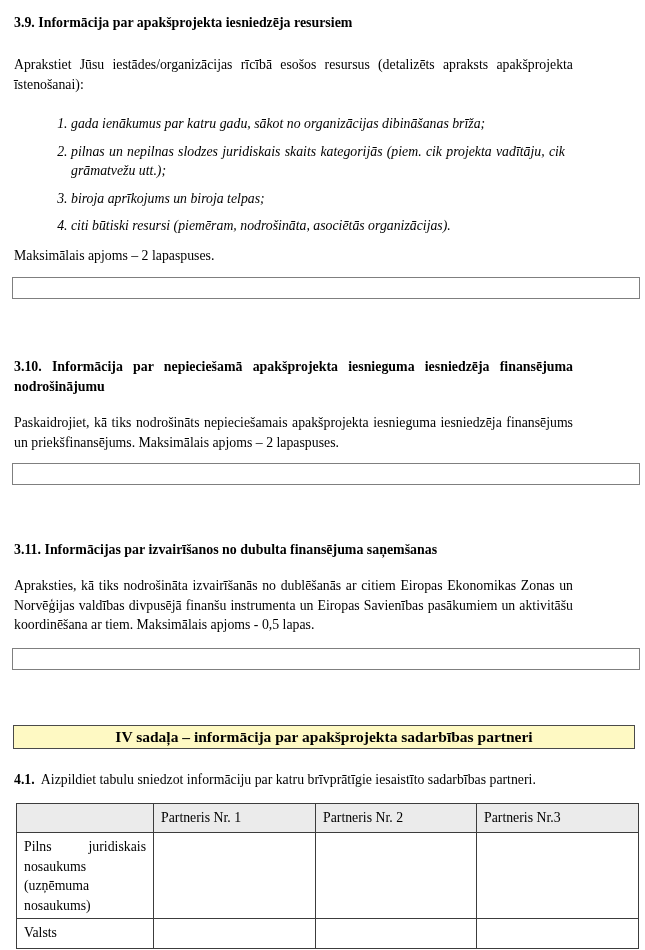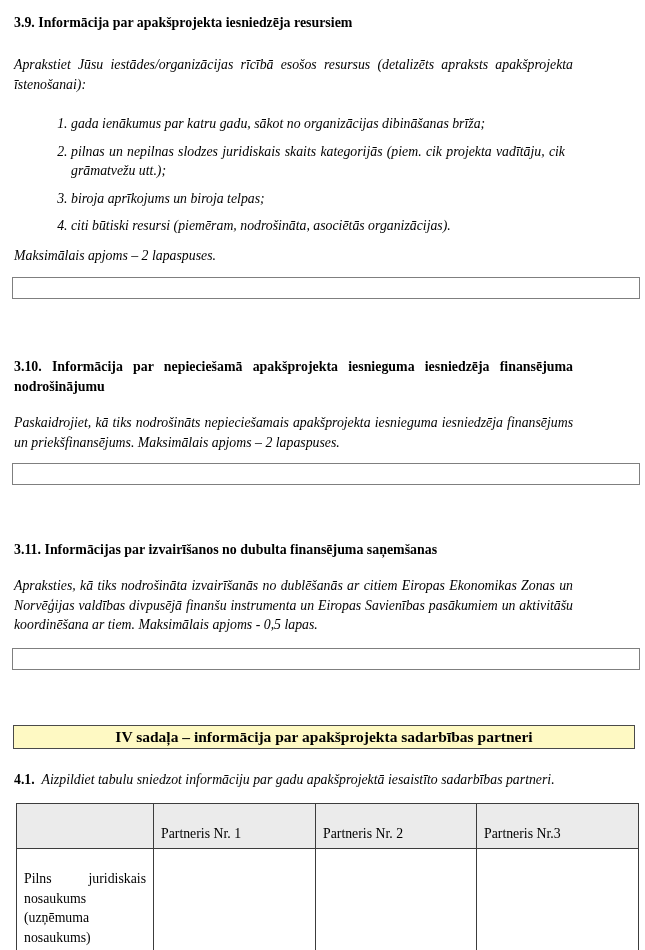--- a/index.html
+++ b/index.html
@@ -21,21 +21,21 @@
     padding: 13px 14px 0 14px;
   }
   .heading {
     font-weight: bold;
     font-size: 13.9px;
     line-height: 20px;
     text-align: justify;
     margin: 0;
   }
   p { margin: 0; line-height: 19.5px; }
-  .it   { font-style: italic; }
+  .it   { }
   .just { text-align: justify; }
 
   .mt-intro39 { margin-top: 22px; }
   ol.resource-list {
     margin: 20px 0 0 0;
     padding-left: 49px;
     font-style: italic;
     line-height: 19.5px;
     text-align: justify;
   }
@@ -81,21 +81,21 @@
     margin-top: 14px;
     margin-left: 2px;
     border-collapse: collapse;
     width: 622px;
     table-layout: fixed;
     font-size: 13.8px;
   }
   table.partners th,
   table.partners td {
     border: 1px solid #3c3c3c;
-    padding: 20px 7px 3px 7px;
+    padding: 4px 7px 3px 7px;
     vertical-align: top;
     line-height: 19.5px;
     font-weight: normal;
     text-align: left;
     overflow: hidden;
   }
   table.partners thead th {
     background: #ebebeb;
     height: 21px;
   }
@@ -135,21 +135,21 @@
 
   <div class="heading mt-h311">3.11. Informācijas par izvairīšanos no dubulta finansējuma saņemšanas</div>
 
   <p class="it just mt-p311">Apraksties, kā tiks nodrošināta izvairīšanās no dublēšanās ar citiem Eiropas Ekonomikas Zonas un Norvēģijas valdības divpusējā finanšu instrumenta un Eiropas Savienības pasākumiem un aktivitāšu koordinēšana ar tiem. Maksimālais apjoms - 0,5 lapas.</p>
 
   <div class="field field-3"></div>
 
   <div class="banner">IV sadaļa – informācija par apakšprojekta sadarbības partneri</div>
 
   <p class="just p41"><span class="num">4.1.</span>&nbsp;
-    <span class="it">Aizpildiet tabulu sniedzot informāciju par gadu apakšprojektā iesaistīto sadarbības partneri.</span></p>
+    <span class="it">Aizpildiet tabulu sniedzot informāciju par katru brīvprātīgie iesaistīto sadarbības partneri.</span></p>
 
   <table class="partners">
     <colgroup>
         <col class="c1">
         <col class="c2">
         <col class="c3">
         <col class="c4">
       </colgroup>
     <thead>
       <tr>

